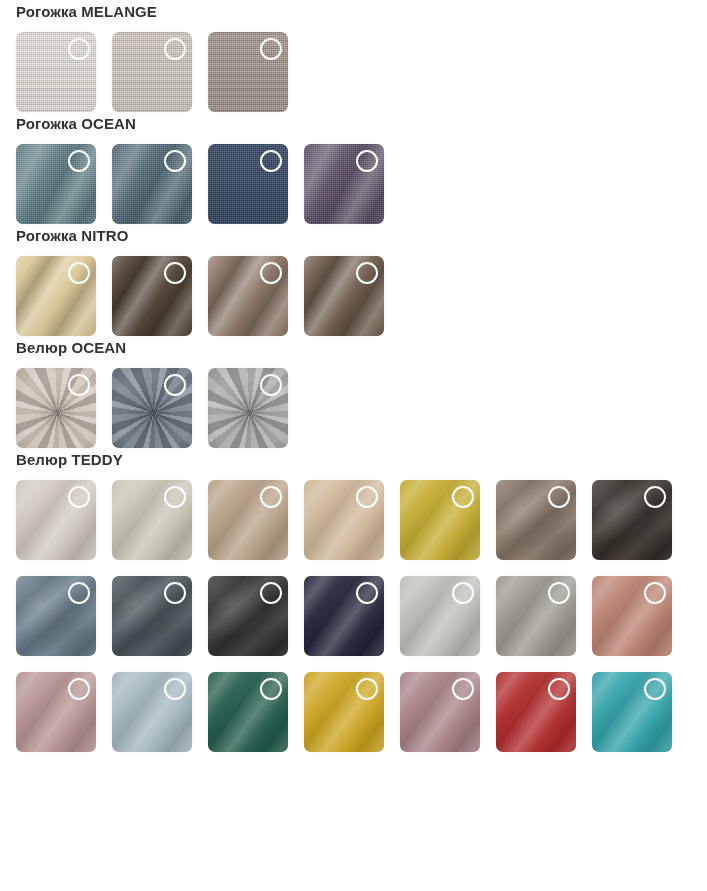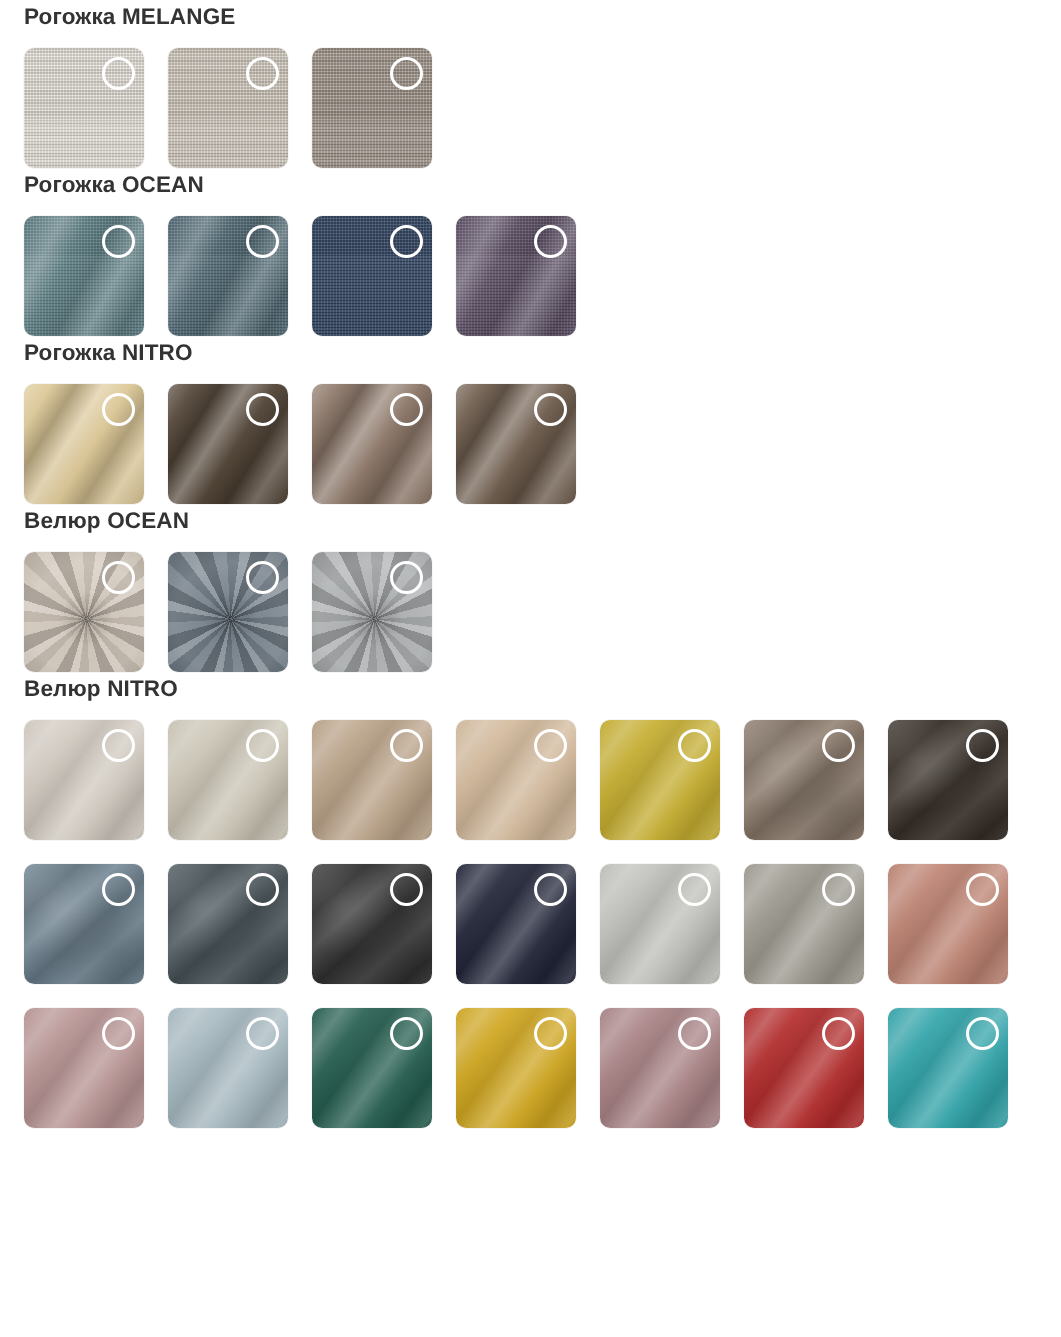--- a/index.html
+++ b/index.html
@@ -268,21 +268,21 @@
             <div class="check-ring"></div>
           </div>
           <div class="swatch" style="background: rgb(163, 166, 168);">
             <div class="tex tex-ocean"></div>
             <div class="sheen"></div>
             <div class="check-ring"></div>
           </div>
         </div>
       </div>
       <div class="section">
-        <div class="section-title">Велюр NITRO</div>
+        <div class="section-title">Велюр TEDDY</div>
         <div class="swatch-grid">
           <div class="swatch" style="background: rgb(214, 206, 196);">
             <div class="tex tex-teddy"></div>
             <div class="sheen"></div>
             <div class="check-ring"></div>
           </div>
           <div class="swatch" style="background: rgb(207, 201, 184);">
             <div class="tex tex-teddy"></div>
             <div class="sheen"></div>
             <div class="check-ring"></div>

